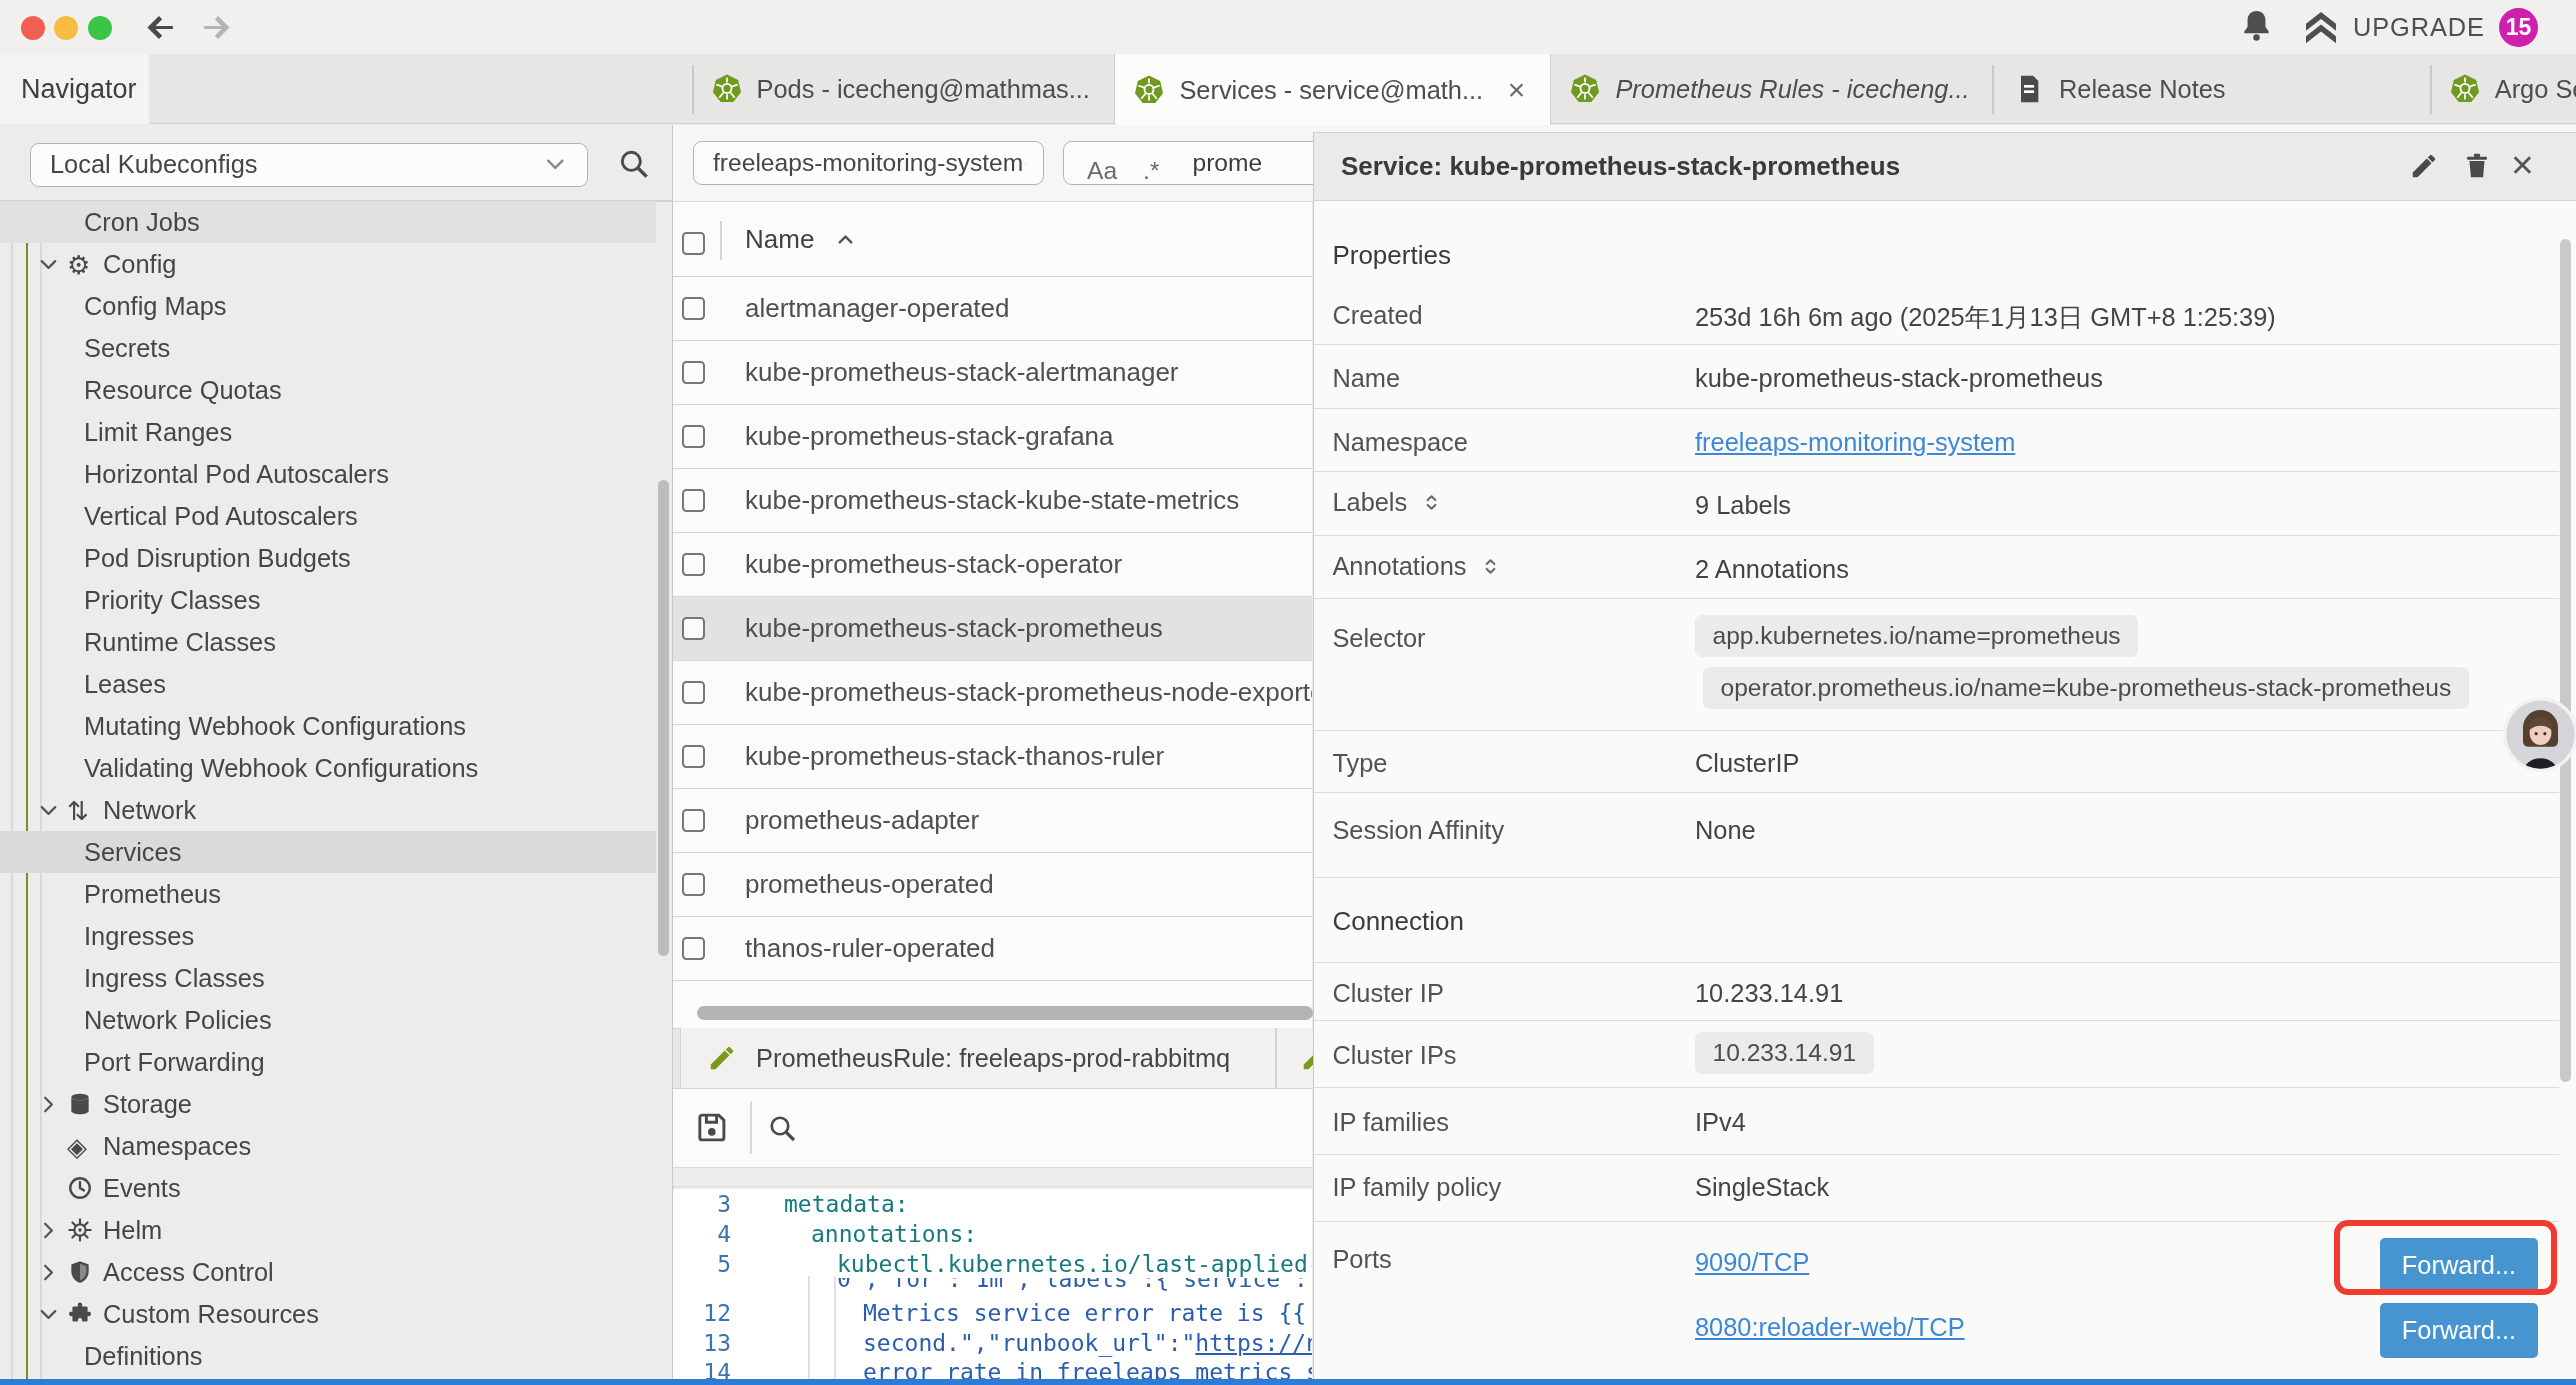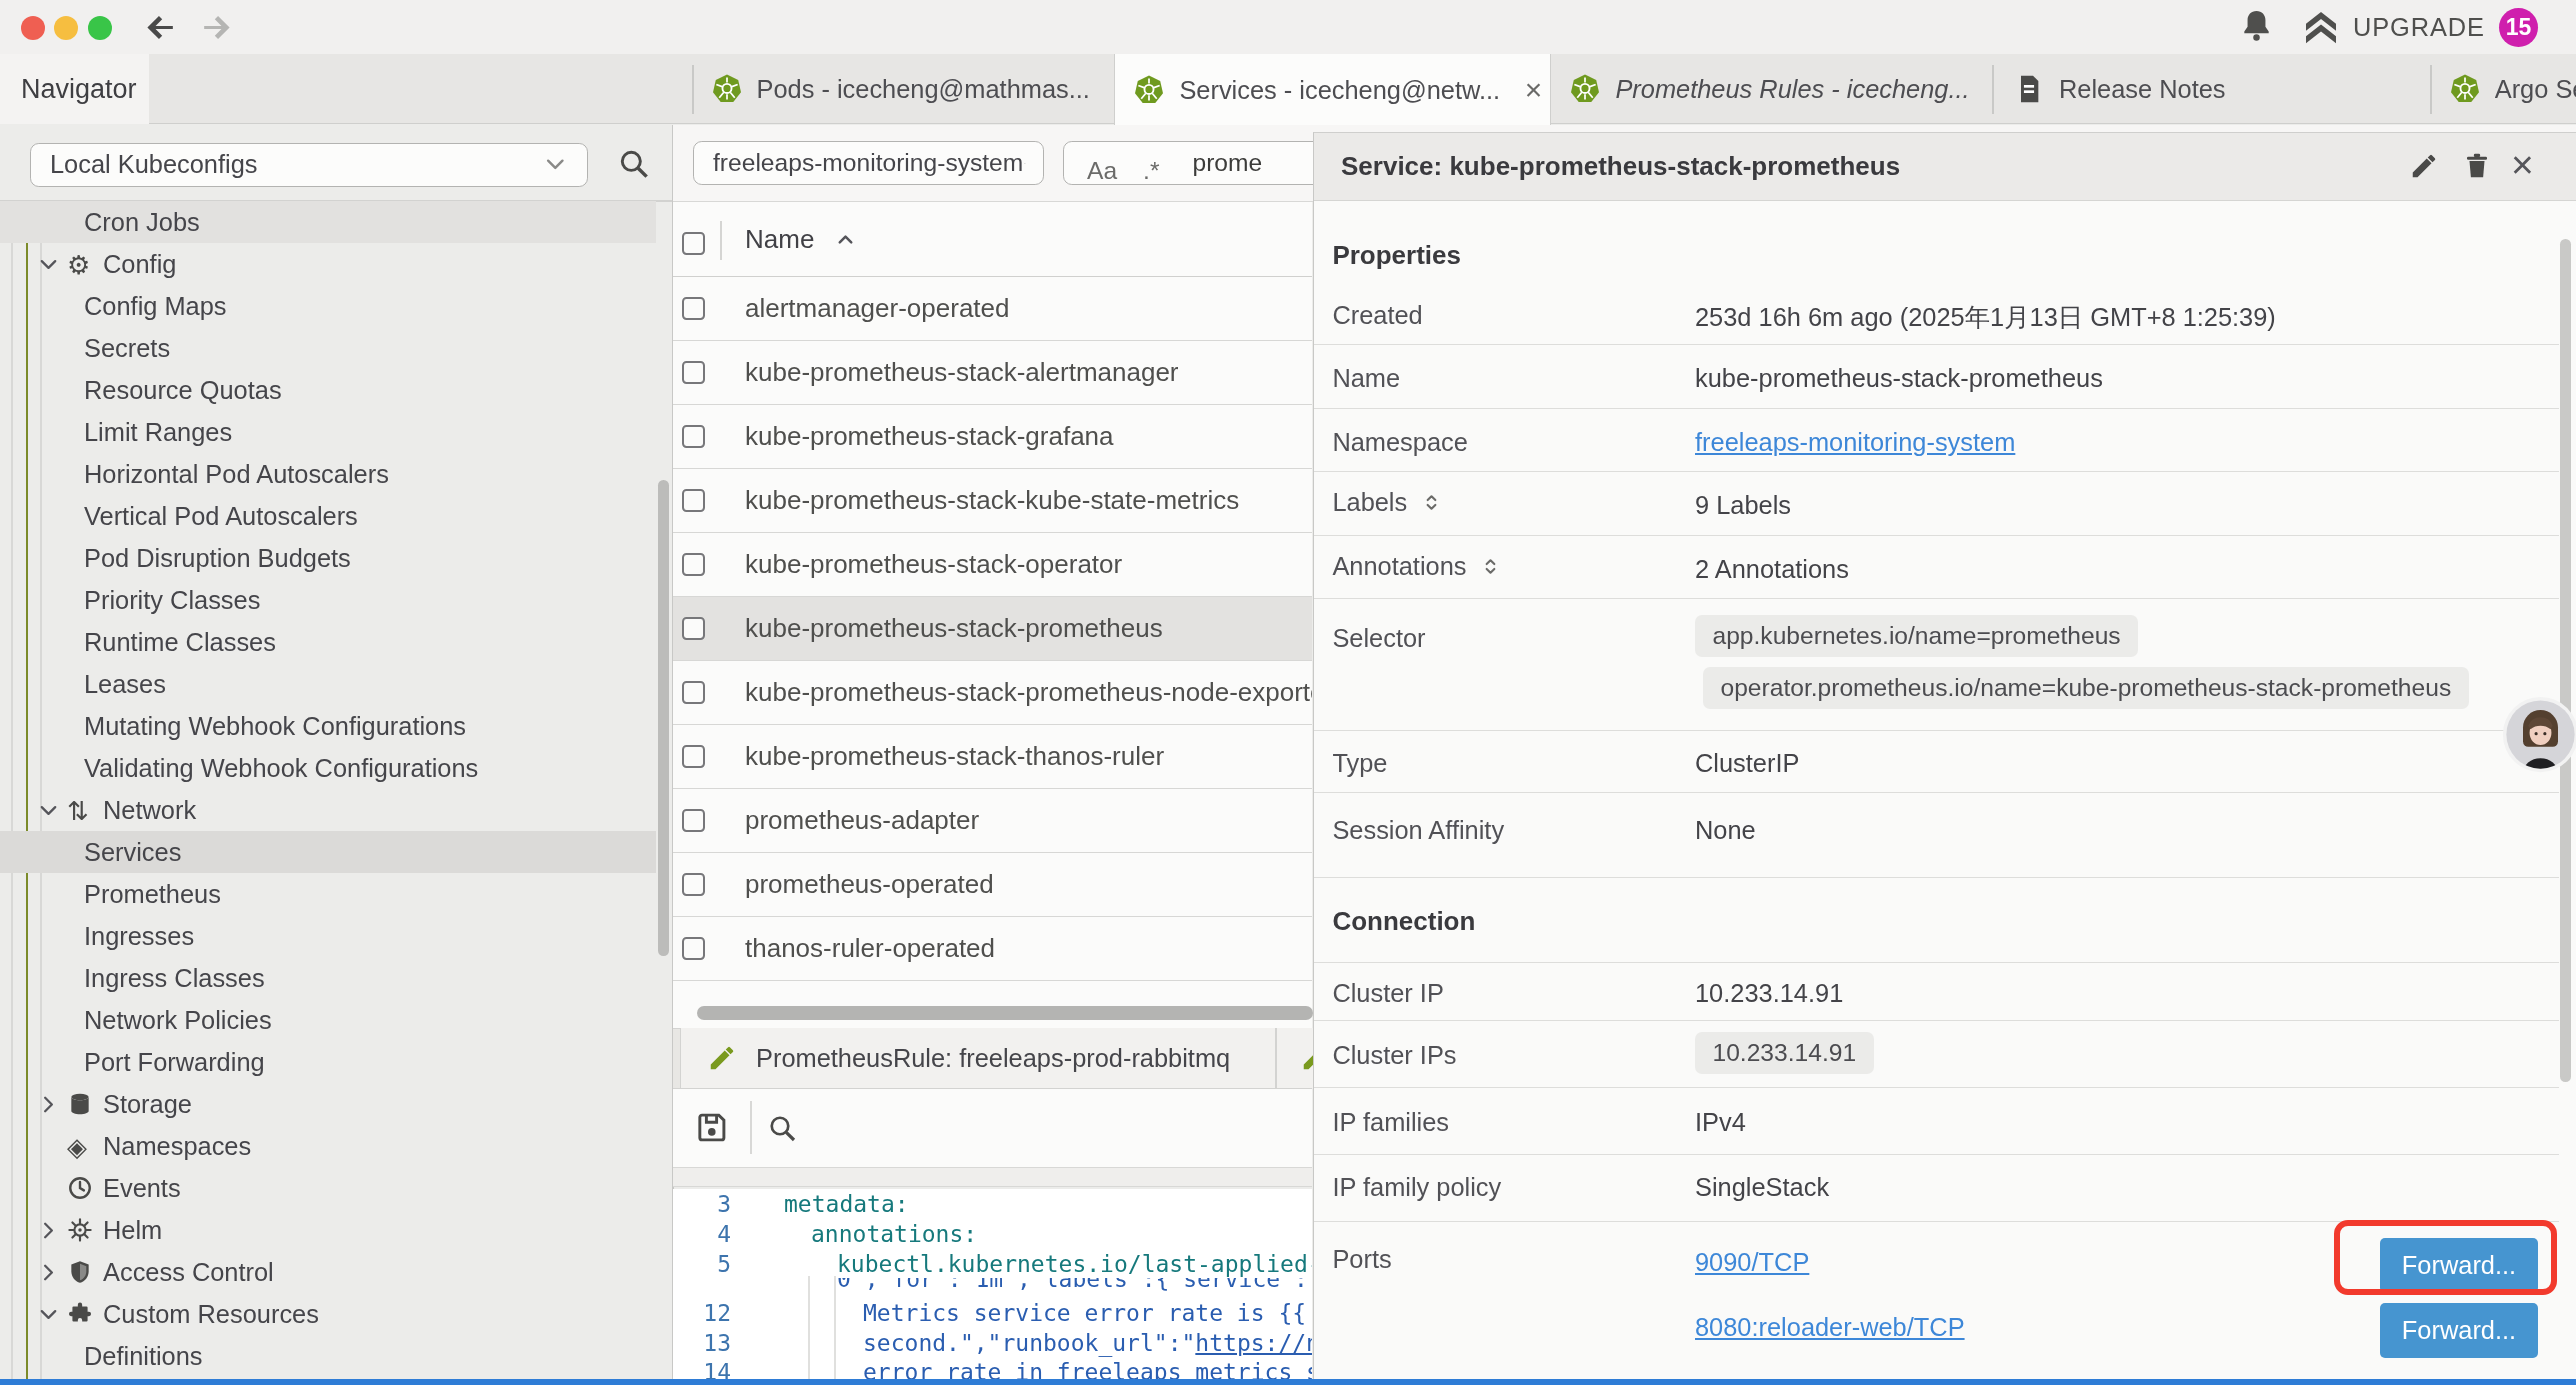--- a/index.html
+++ b/index.html
@@ -96,21 +96,21 @@
   .clipline .ctext{top:-14px;}
   .iguide{position:absolute;width:1.8px;background:#e0e0de;top:87px;height:103px;}
 
   
   #detail{left:1313px;top:132px;width:1263px;height:1254px;background:#fafaf9;border-left:1.8px solid #c8c8c6;
           border-top:1.8px solid #cfcfcd;box-sizing:border-box;}
   #dheader{position:absolute;left:0;top:0;width:1262px;height:68px;background:#ebeae8;border-bottom:1.8px solid #d5d5d3;box-sizing:border-box;}
   #dheader .dtitle{position:absolute;left:27px;top:0;height:67px;line-height:67px;font-size:26px;font-weight:bold;color:#3a3a3e;}
   #dheader .hicon{position:absolute;top:18.4px;width:30px;height:30px;color:#4a4a48;}
   #dheader .close{position:absolute;left:1197px;top:0;height:67px;line-height:63px;font-size:39px;color:#55555a;}
-  .sechead{position:absolute;left:18.4px;font-size:26px;font-weight:bold;color:#3a3a3e;}
+  .sechead{position:absolute;left:18.4px;font-size:26px;font-weight:normal;color:#3a3a3e;}
   .prow{position:absolute;left:0;width:1245px;border-bottom:1.8px solid #dddddb;box-sizing:border-box;}
   .prow .plabel{position:absolute;left:18.4px;font-size:25.4px;color:#515156;display:flex;align-items:center;}
   .prow .pvalue{position:absolute;left:381px;font-size:25.4px;color:#434348;white-space:nowrap;}
   .sortud{width:23px;height:23px;color:#6b6b69;margin-left:12.3px;}
   .pbadge{display:inline-block;background:#ebebe9;border-radius:7px;padding:7px 17.5px;font-size:24.6px;color:#4c4c50;white-space:nowrap;}
   a.plink{color:#3d87d8;text-decoration:underline;font-size:25.4px;white-space:nowrap;}
   .fwdbtn{position:absolute;left:1066px;width:158px;height:55px;background:#4695d0;border:none;border-radius:5px;
           color:#ffffff;font-size:25.4px;font-family:"Liberation Sans",sans-serif;}
   #dscroll{position:absolute;left:1246px;top:106px;width:10.5px;height:843px;background:#c9c9c7;border-radius:5.3px;}
 
@@ -245,21 +245,21 @@
   <svg class="tabicon" viewBox="0 0 36 36" width="32" height="32">
       <use href="#sym-k8s"></use>
     </svg>
   <span class="tlabel">Pods - icecheng@mathmas...</span>
 </div>
 <div class="tab abs active" style="left:1114px;width:437px;">
   <span style="width:18.4px"></span>
   <svg class="tabicon" viewBox="0 0 36 36" width="32" height="32">
       <use href="#sym-k8s"></use>
     </svg>
-  <span class="tlabel">Services - icecheng@netw...</span>
+  <span class="tlabel">Services - service@math...</span>
   <span class="tabclose">×</span>
 </div>
 <div class="tab abs italic" style="left:1551px;width:442px;">
   <span style="width:18.4px"></span>
   <svg class="tabicon" viewBox="0 0 36 36" width="32" height="32">
       <use href="#sym-k8s"></use>
     </svg>
   <span class="tlabel">Prometheus Rules - icecheng...</span>
 </div>
 <div class="tab abs" style="left:1993px;width:438px;">

